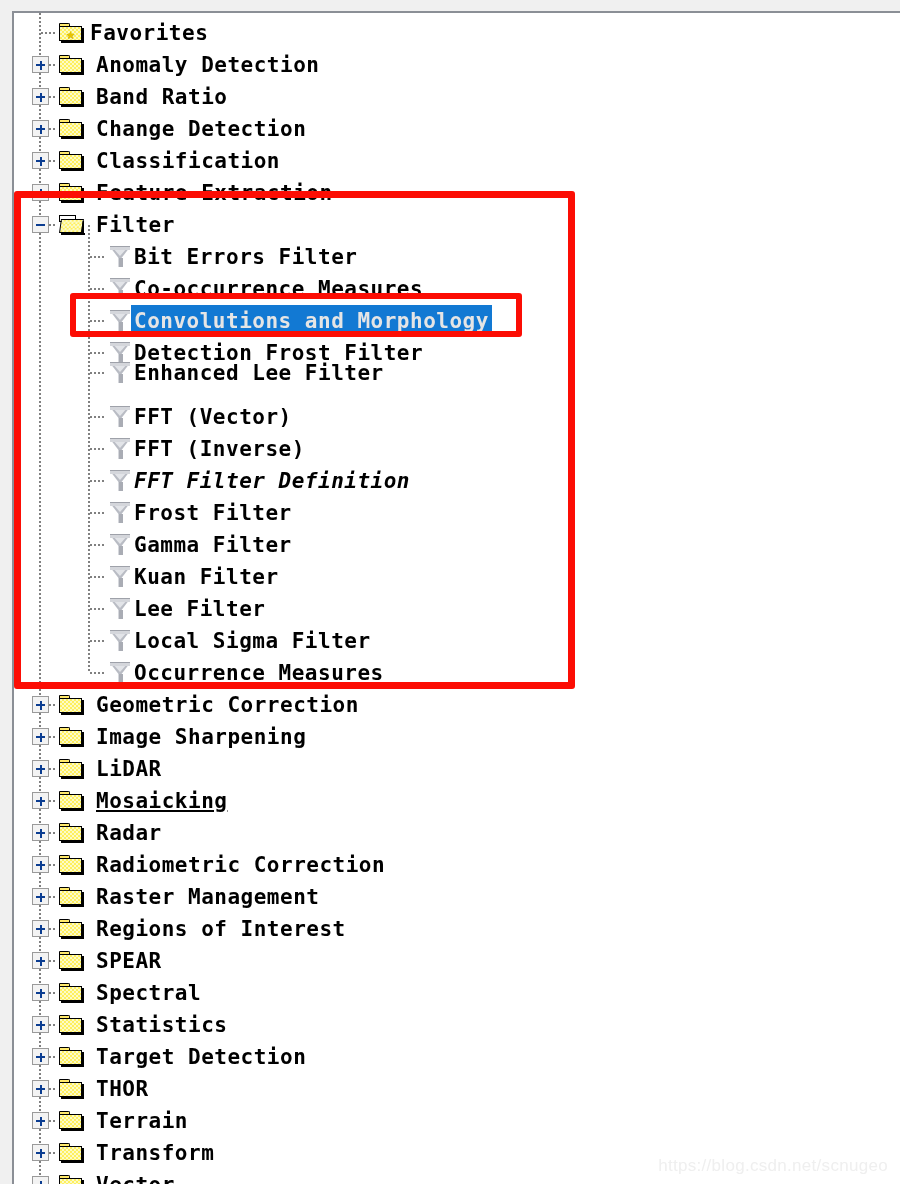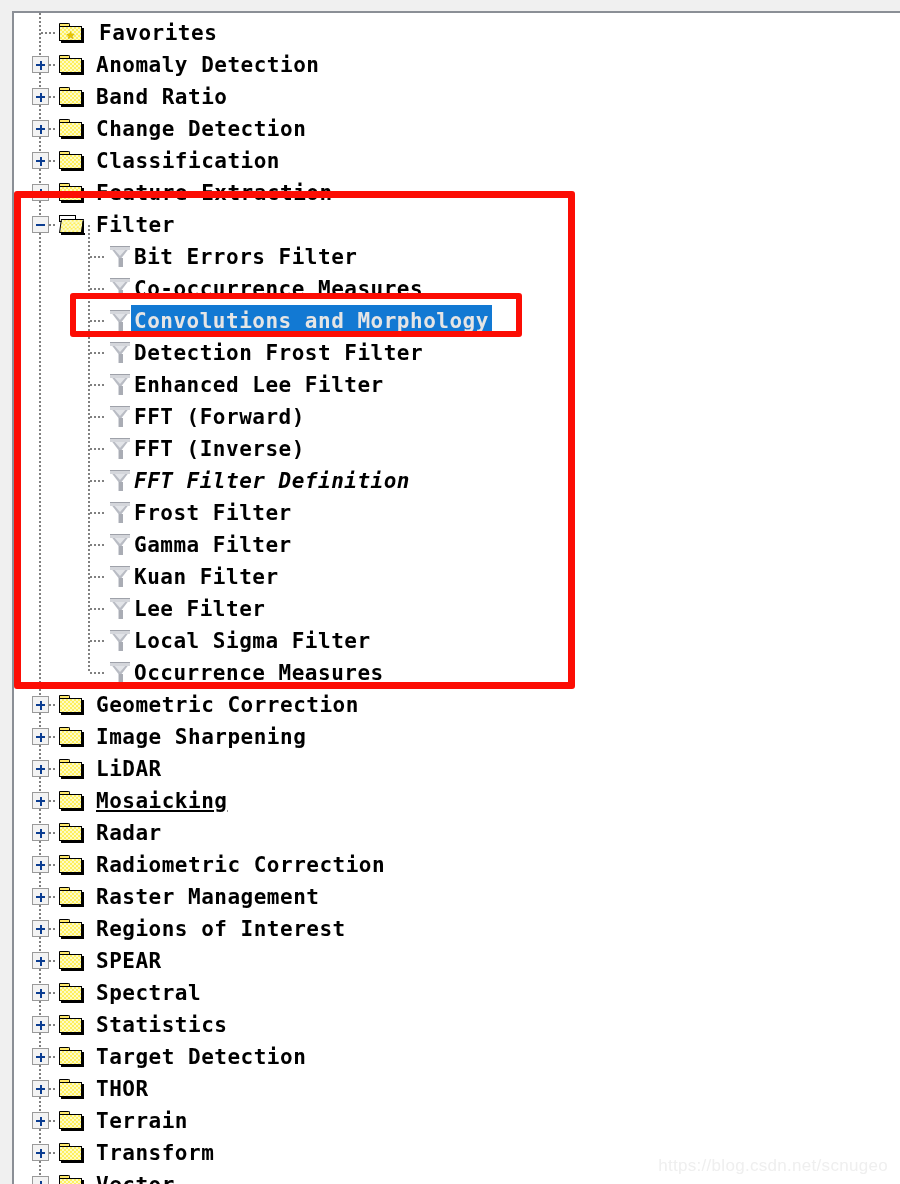--- a/index.html
+++ b/index.html
@@ -252,21 +252,21 @@
         <div class="vline" style="left: 74px; top: 212px; height: 448px;"></div>
         <div class="row" style="top: 4px;">
           <div class="hline" style="left: 27px; top: 15px; width: 16px;"></div>
           <span class="folder" style="left: 45px;">
             <span class="tab"></span>
             <span class="body"></span>
             <span class="shadow2"></span>
             <span class="shadow"></span>
             <span class="star">★</span>
           </span>
-          <span class="lbl" style="left: 85px;">Favorites</span>
+          <span class="lbl" style="left: 76px;">Favorites</span>
         </div>
         <div class="row" style="top: 36px;">
           <div class="hline" style="left: 27px; top: 15px; width: 16px;"></div>
           <div class="exp plus" style="left: 18px;"></div>
           <span class="folder" style="left: 45px;">
             <span class="tab"></span>
             <span class="body"></span>
             <span class="shadow2"></span>
             <span class="shadow"></span>
           </span>
@@ -360,39 +360,39 @@
         <div class="row" style="top: 324px;">
           <div class="hline" style="left: 76px; top: 15px; width: 16px;"></div>
           <span class="funnel" style="left: 94px;">
             <span class="cone"></span>
             <span class="cone2"></span>
             <span class="rim"></span>
             <span class="stem"></span>
           </span>
           <span class="lbl" style="left: 120px;">Detection Frost Filter</span>
         </div>
-        <div class="row" style="top: 356px; text-align: right;">
+        <div class="row" style="top: 344px; text-align: right;">
           <div class="hline" style="left: 76px; top: 15px; width: 16px;"></div>
           <span class="funnel" style="left: 94px;">
             <span class="cone"></span>
             <span class="cone2"></span>
             <span class="rim"></span>
             <span class="stem"></span>
           </span>
           <span class="lbl" style="left: 120px;">Enhanced Lee Filter</span>
         </div>
         <div class="row" style="top: 388px;">
           <div class="hline" style="left: 76px; top: 15px; width: 16px;"></div>
           <span class="funnel" style="left: 94px;">
             <span class="cone"></span>
             <span class="cone2"></span>
             <span class="rim"></span>
             <span class="stem"></span>
           </span>
-          <span class="lbl" style="left: 120px;">FFT (Forward)</span>
+          <span class="lbl" style="left: 120px;">FFT (Vector)</span>
         </div>
         <div class="row" style="top: 420px;">
           <div class="hline" style="left: 76px; top: 15px; width: 16px;"></div>
           <span class="funnel" style="left: 94px;">
             <span class="cone"></span>
             <span class="cone2"></span>
             <span class="rim"></span>
             <span class="stem"></span>
           </span>
           <span class="lbl" style="left: 120px;">FFT (Inverse)</span>

